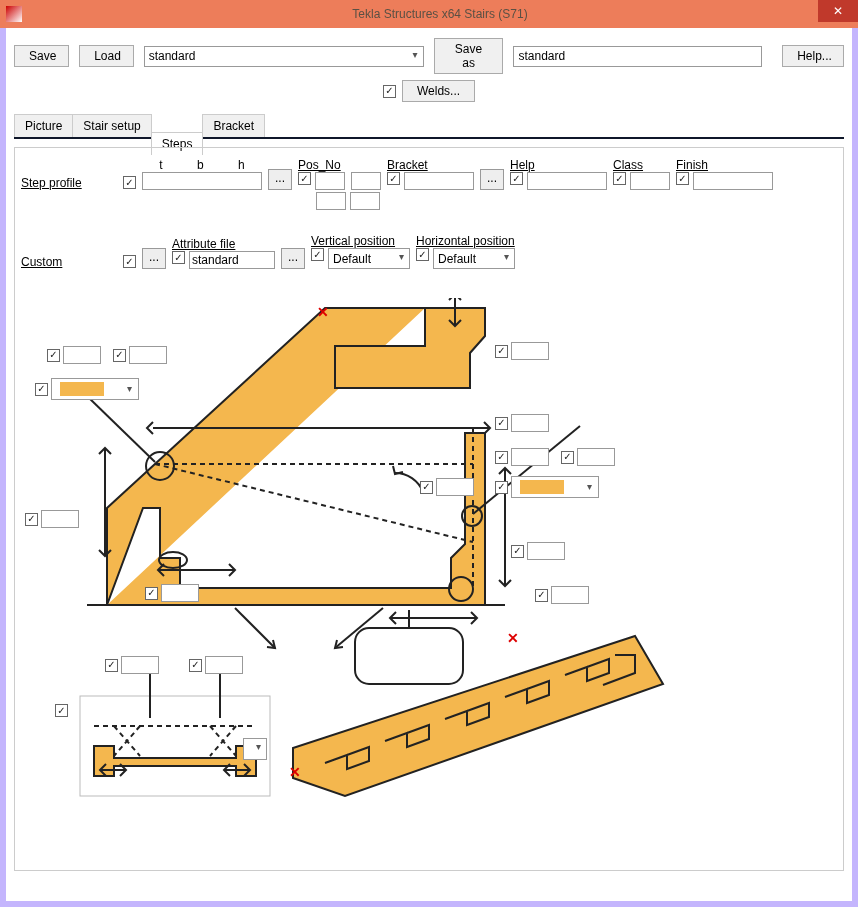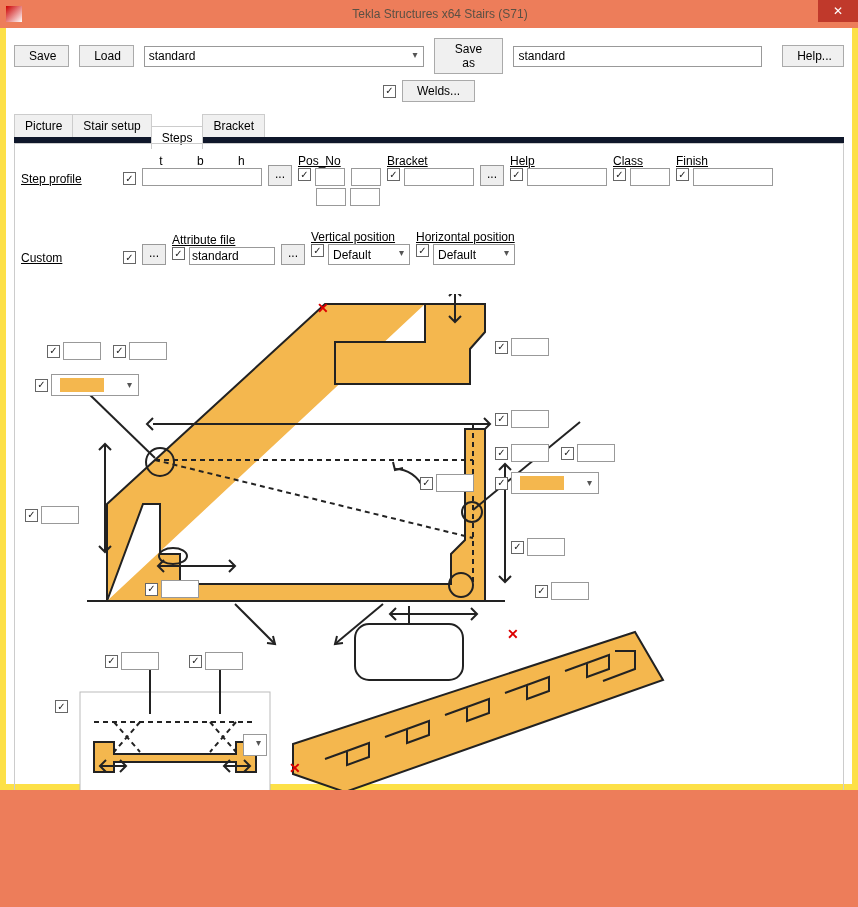--- a/index.html
+++ b/index.html
@@ -1,37 +1,37 @@
 <!DOCTYPE html>
 <html><head>
 <meta charset="utf-8">
 <style>
   * { box-sizing: border-box; font-family: "Segoe UI", Tahoma, sans-serif; font-size: 12px; }
   body { margin:0; padding:0; background:#ed7d5a; }
-  .window { width:858px; height:790px; margin:0; position:relative; background:#fde047; }
+  .window { width:858px; height:907px; margin:0; position:relative; background:#c4b5fd; }
   .titlebar { height:28px; background:#ed7d5a; display:flex; align-items:center; position:relative; }
   .title-icon { width:16px; height:16px; margin-left:6px; background:linear-gradient(135deg,#c00 0%,#fff 100%); }
   .title-text { flex:1; text-align:center; color:#5a5044; font-size:12px; }
   .close-btn { width:40px; height:22px; background:#c0392b; color:#fff; display:flex; align-items:center; justify-content:center; position:absolute; right:0; top:0; }
   .client { position:absolute; top:28px; left:6px; right:6px; bottom:6px; background:#fff; }
 
   .toprow { display:flex; align-items:center; gap:10px; padding:10px 8px 4px 8px; }
   .btn { background:#f0f0f0; border:1px solid #aaa; padding:3px 14px; cursor:default; min-width:52px; text-align:center; }
   .btn-sm { min-width:44px; }
   .select, .txt { border:1px solid #999; background:#fff; height:21px; padding:1px 4px; }
   .select { appearance:none; position:relative; }
   .select-wrap { position:relative; display:inline-block; }
   .select-wrap::after { content:"▾"; position:absolute; right:6px; top:3px; pointer-events:none; font-size:10px; color:#555; }
 
   .row2 { display:flex; align-items:center; justify-content:center; gap:6px; padding:2px 8px 8px 8px; }
   .chk { width:13px; height:13px; border:1px solid #666; background:#fff; display:inline-flex; align-items:center; justify-content:center; font-size:10px; line-height:1; color:#222; }
 
-  .tabs { display:flex; border-bottom:6px solid #0f172a; margin:4px 8px 0 8px; }
+  .tabs { display:flex; border-bottom:2px solid #0f172a; margin:4px 8px 8px 8px; }
   .tab { border:1px solid #ccc; border-bottom:none; padding:4px 10px; margin-right:-1px; background:#f0f0f0; cursor:default; }
-  .tab.active { background:#fff; position:relative; top:12px;text-align:center; }
+  .tab.active { background:#fff; position:relative; top:18px;text-align:center; }
 
   .panel { border:1px solid #ccc; margin:0 8px 8px 8px; padding:10px 6px; height:724px; position:relative; overflow:hidden; }
 
   .lbl { white-space:nowrap;text-decoration:underline; }
   .ellipsis { border:1px solid #999; background:#eee; width:24px; height:21px; text-align:center; line-height:17px; }
   .small-txt { width:30px; border:1px solid #999; height:18px; background:#fff; padding:0 2px; }
   .med-txt { width:80px; border:1px solid #999; height:18px; background:#fff; padding:0 2px; }
   .wide-txt { width:120px; border:1px solid #999; height:18px; background:#fff; padding:0 2px; }
   .narrow-txt { width:40px; border:1px solid #999; height:18px; background:#fff; padding:0 2px; }
 

